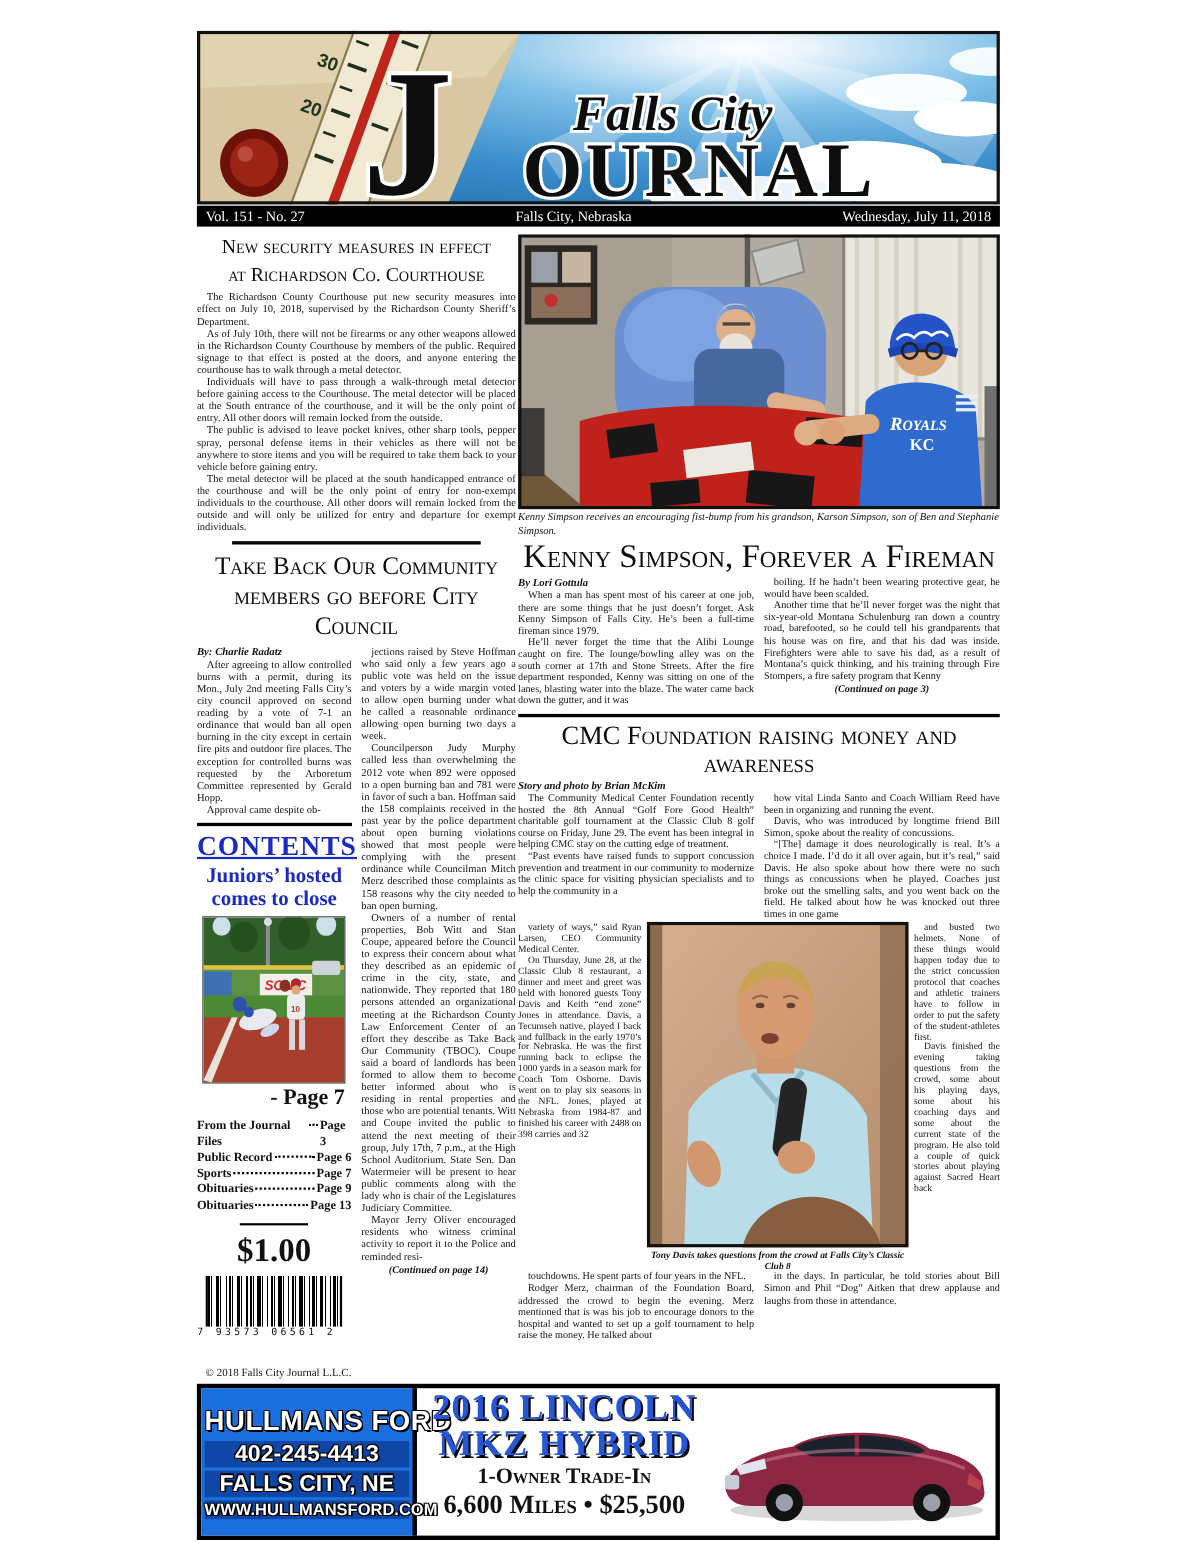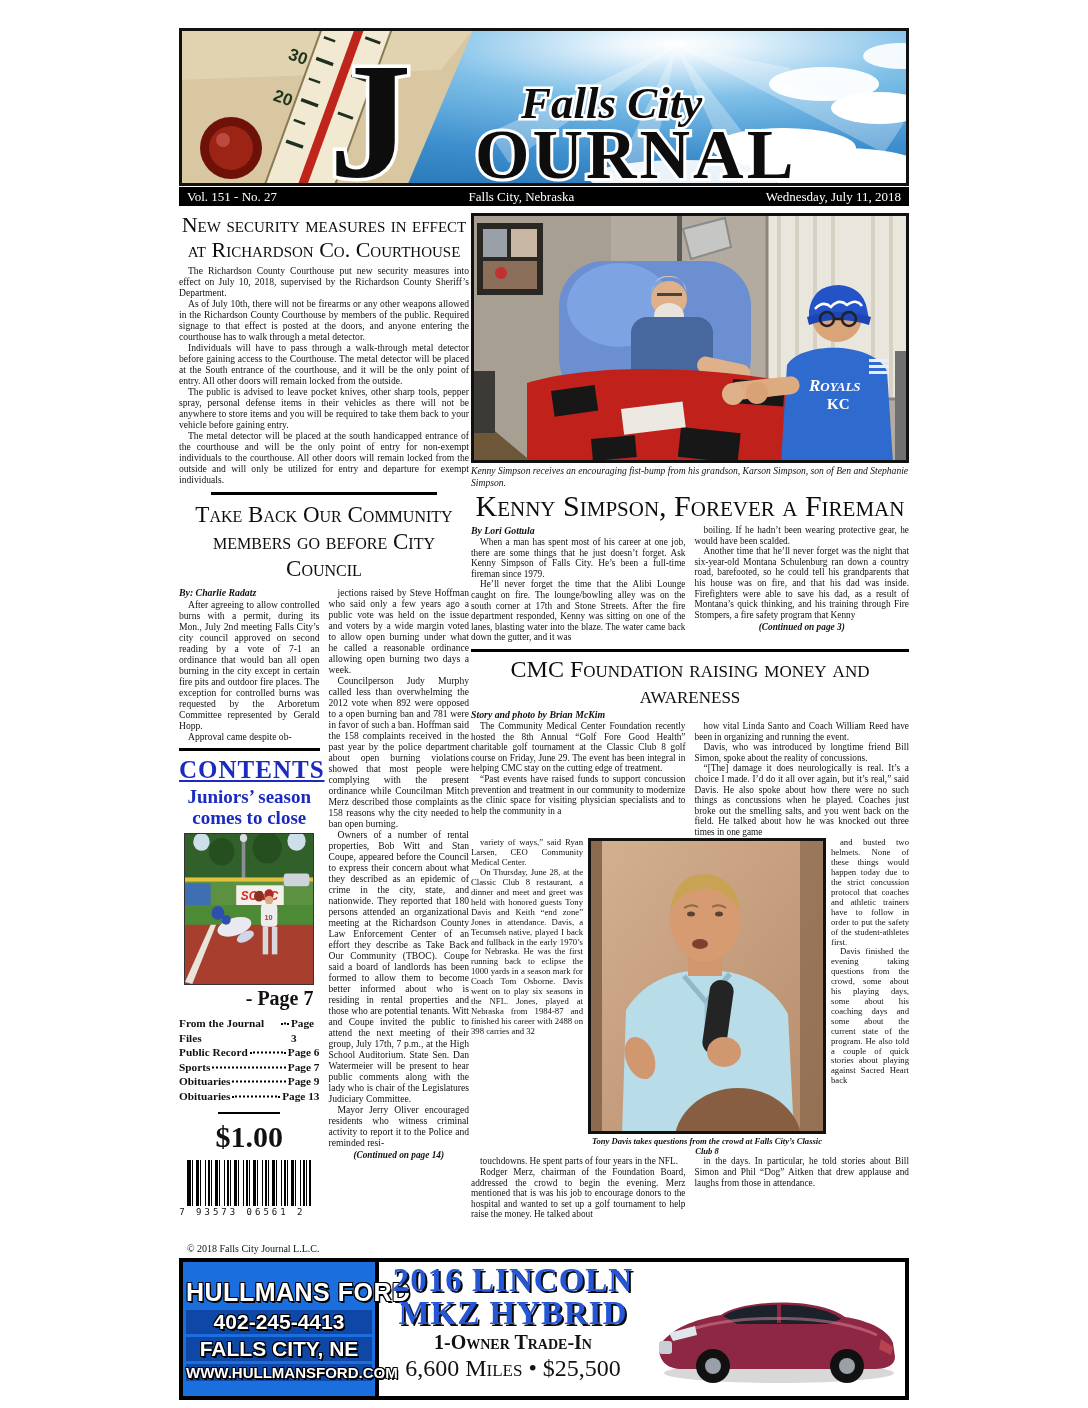--- a/index.html
+++ b/index.html
@@ -17,21 +17,21 @@
     font-size:13px;
   }
   .masthead-bar span { white-space:nowrap; }
   
   .col-left  { position:absolute; top:212px; left:179px;  width:290px; height:1042px; overflow:hidden; }
   .col-right { position:absolute; top:213px; left:471px; width:438px; height:1041px; overflow:hidden; }
   p.bp { margin:0; text-align:justify; text-indent:9px; }
   .col-left p.bp  { font-size:9.6px; line-height:11px; }
   .col-right p.bp { font-size:9.3px; line-height:10.6px; }
   .h-sc { font-variant:small-caps; text-align:center; font-weight:normal; margin:0; color:#0d0d0d; }
-  .h-security { font-size:22px; line-height:25px; margin-bottom:3px; }
+  .h-security { font-size:18px; line-height:25px; margin-bottom:3px; }
   .h-tboc     { font-size:23px; line-height:27px; margin:4px 0 5px 0; }
   .h-kenny    { font-size:30px; line-height:32px; margin:2px 0 3px 0; }
   .h-cmc      { font-size:24px; line-height:26px; margin:4px 0 1px 0; }
   .byline { font-style:italic; font-weight:bold; font-size:9.8px; line-height:12px; }
   .continued { font-style:italic; font-weight:bold; font-size:9.3px; text-align:center; margin-top:2px; }
   .rule-heavy { border:0; border-top:3px solid #000; width:78%; margin:7px auto 6px auto; }
   .rule-full  { border:0; border-top:3.5px solid #000; width:100%; margin:6px auto 4px auto; }
   .rule-sub   { border:0; border-top:3px solid #000; width:100%; margin:6px 0 5px 0; }
   .rule-short { border:0; border-top:2.5px solid #000; width:44%; margin:8px auto 4px auto; }
   .rule-gray  { border:0; border-top:2px solid #c9c9c9; width:92%; margin:10px auto 0 auto; }
@@ -88,21 +88,21 @@
   .ad-dealer { font-size:25px; letter-spacing:0.5px; }
   .ad-phone  { font-size:21px; background:rgba(0,25,95,.45); }
   .ad-city   { font-size:21px; background:rgba(0,25,95,.45); }
   .ad-web    { font-size:15px; background:rgba(0,25,95,.45); }
   .ad-mid { flex:1; text-align:center; padding-top:2px; }
   .ad-headline {
     color:#2456d6; font-weight:bold; font-size:33px; line-height:33px;
     text-shadow:2px 2px 0 #0a0a0a; letter-spacing:1px; white-space:nowrap;
   }
   .ad-sub { font-variant:small-caps; font-weight:bold; font-size:20px; line-height:24px; }
-  .ad-details { font-variant:small-caps; font-weight:normal; font-size:24px; line-height:28px; }
+  .ad-details { font-variant:small-caps; font-weight:bold; font-size:24px; line-height:28px; }
   .ad-car { width:258px; flex:0 0 auto; display:flex; align-items:center; justify-content:center; }
   .ad-car svg { width:250px; height:120px; }
 </style>
 </head>
 <body>
 
 <div class="sheet">
 
   <div class="masthead">
     <svg viewBox="0 0 730 158" preserveAspectRatio="none">
@@ -200,21 +200,21 @@
         <div class="c">
           <div class="byline">By: Charlie Radatz</div>
           <p class="bp">After agreeing to allow controlled burns with a permit, during its Mon., July 2nd meeting Falls City’s city council approved on second reading by a vote of 7-1 an ordinance that would ban all open burning in the city except in certain fire pits and outdoor fire places. The exception for controlled burns was requested by the Arboretum Committee represented by Gerald Hopp.</p>
           <p class="bp">Approval came despite ob-</p>
 
           <hr class="rule-sub">
 
           <div class="contents-box">
             <span class="contents-title">CONTENTS</span>
             <div class="contents-feature">
-              <span style="display:block">Juniors’ season</span>
+              <span style="display:block">Juniors’ hosted</span>
               <span style="display:block">comes to close</span>
             </div>
             <svg class="contents-photo" viewBox="0 0 140 152" preserveAspectRatio="none">
               <rect width="140" height="46" fill="#31602a"></rect>
               <circle cx="18" cy="8" r="9" fill="#cddfe8"></circle>
               <circle cx="122" cy="7" r="10" fill="#cddfe8"></circle>
               <circle cx="40" cy="18" r="14" fill="#264f1f"></circle>
               <circle cx="90" cy="14" r="16" fill="#264f1f"></circle>
               <rect x="62" y="0" width="4" height="46" fill="#8a8f96"></rect>
               <circle cx="64" cy="4" r="4" fill="#d8dde2"></circle>

